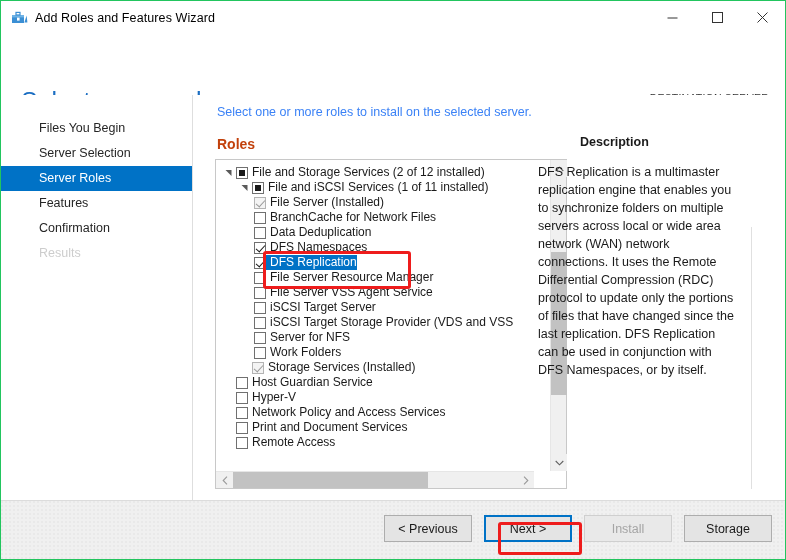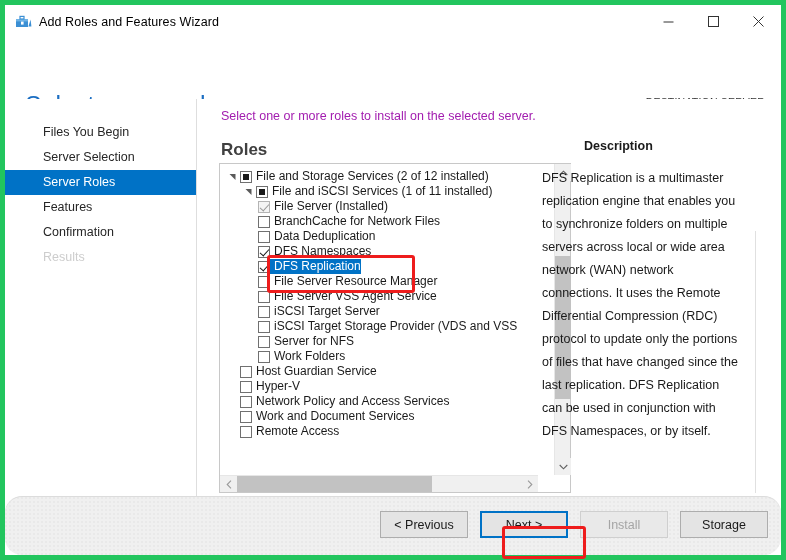--- a/index.html
+++ b/index.html
@@ -11,21 +11,21 @@
     font-family: "Liberation Sans", sans-serif;
     overflow: hidden;
     position: relative;
     color: #1a1a1a;
   }
   #window {
     position: absolute;
     left: 0; top: 0;
     width: 786px; height: 560px;
     box-sizing: border-box;
-    border: 5px solid #22c55e;
+    border: 1px solid #22c55e;
     background: #ffffff;
     display: flex;
     flex-direction: column;
   }
 
   
   #titlebar {
     height: 34px;
     flex: 0 0 34px;
     display: flex;
@@ -121,27 +121,27 @@
 
   #content {
     flex: 1 1 auto;
     position: relative;
     padding-left: 24px;
     padding-top: 10px;
     box-sizing: border-box;
   }
   #instruction {
     font-size: 12.5px;
-    color: #a21caf;
+    color: #3b82f6;
     margin-top: 0;
     white-space: nowrap;
   }
   #roles-label {
-    font-size: 17px;
-    color: #404040;
+    font-size: 14px;
+    color: #c2410c;
     font-weight: bold;
     position: absolute;
     left: 24px; top: 41px;
   }
 
   
   #roles-box {
     position: absolute;
     left: 22px; top: 64px;
     width: 352px; height: 330px;
@@ -283,39 +283,38 @@
   #desc-title {
     font-size: 12.5px;
     font-weight: bold;
     color: #1a1a1a;
     margin-bottom: 14px;
     margin-left: 42px;
   }
   #desc-text {
     font-size: 12.5px;
     color: #1a1a1a;
-    line-height: 23px;
+    line-height: 18px;
     width: 196px;
   }
   #desc-divider {
     position: absolute;
     left: 558px; top: 132px;
     width: 1px; height: 262px;
     background: #e0e0e0;
   }
 
   
   #footer {
     flex: 0 0 58px;
     position: relative;
     background:
       radial-gradient(circle at 1px 1px, #e0e0e0 0.6px, transparent 0.8px) 0 0 / 4px 4px,
       #f0f0f0;
     border-top: 1px solid #dcdcdc;
-    border-radius: 17px;
   }
   #btnrow {
     position: absolute;
     right: 13px; top: 14px;
     display: flex;
     gap: 12px;
   }
   .btn {
     width: 88px; height: 27px;
     box-sizing: border-box;
@@ -489,38 +488,43 @@
                 <span class="ind2"></span>
                 <span class="cbox"></span>
                 <span class="tlabel">Server for NFS</span>
               </div>
               <div class="trow">
                 <span class="ind2"></span>
                 <span class="cbox"></span>
                 <span class="tlabel">Work Folders</span>
               </div>
               <div class="trow">
+                <span class="ind1b"></span>
+                <span class="cbox installed"></span>
+                <span class="tlabel">Storage Services (Installed)</span>
+              </div>
+              <div class="trow">
                 <span class="ind0b"></span>
                 <span class="cbox"></span>
                 <span class="tlabel">Host Guardian Service</span>
               </div>
               <div class="trow">
                 <span class="ind0b"></span>
                 <span class="cbox"></span>
                 <span class="tlabel">Hyper-V</span>
               </div>
               <div class="trow">
                 <span class="ind0b"></span>
                 <span class="cbox"></span>
                 <span class="tlabel">Network Policy and Access Services</span>
               </div>
               <div class="trow">
                 <span class="ind0b"></span>
                 <span class="cbox"></span>
-                <span class="tlabel">Work and Document Services</span>
+                <span class="tlabel">Print and Document Services</span>
               </div>
               <div class="trow">
                 <span class="ind0b"></span>
                 <span class="cbox"></span>
                 <span class="tlabel">Remote Access</span>
               </div>
             </div>
         </div>
 
         <div id="vscroll">

